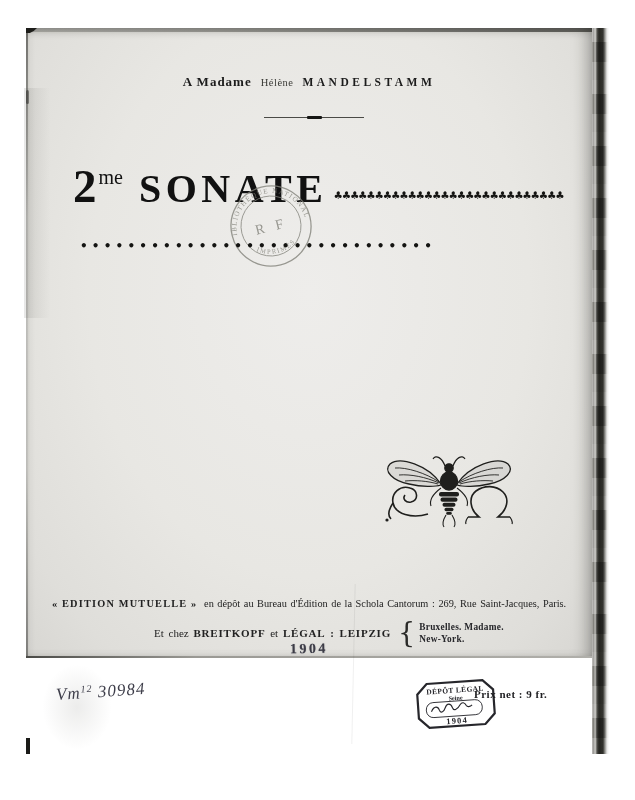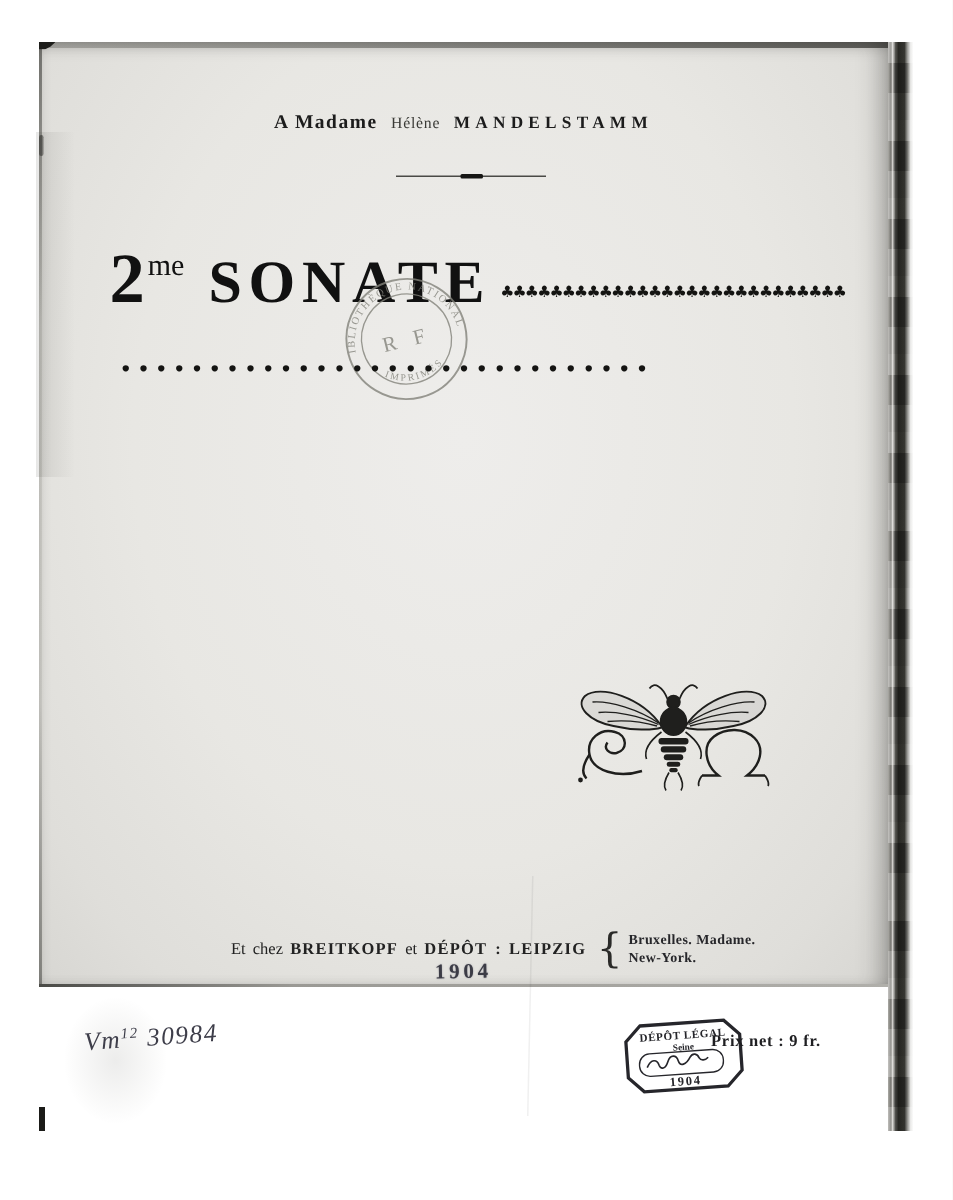--- a/index.html
+++ b/index.html
@@ -159,27 +159,31 @@
         <circle cx="5" cy="69" r="1.6" fill="#1f1f1d" stroke="none"></circle>
       </g>
 
       <g stroke-width="1.6">
         <path d="M86,66 L97,66 C88,59 86,46 94,40 C102,34 114,34 121,41 C128,48 125,59 116,66 L128,66"></path>
         <path d="M86,66 C84,69 83,71 84,73 M128,66 C130,69 131,71 130,73" stroke-width="1.2"></path>
       </g>
     </g>
   </svg>
 
+  <div class="abs imprint1">
+    <span class="imp-lead">« EDITION MUTUELLE »</span>
+    <span class="imp-rest">en dépôt au Bureau d'Édition de la Schola Cantorum : 269, Rue Saint-Jacques, Paris.</span>
+  </div>
 
   <div class="abs imprint2">
     <span class="imp2-text">
       <span>Et chez</span>
       <span class="imp2-bold">BREITKOPF</span>
       <span>et</span>
-      <span class="imp2-bold">DÉPÔT :</span>
+      <span class="imp2-bold">LÉGAL :</span>
       <span class="imp2-bold">LEIPZIG</span>
     </span>
     <span class="brace">{</span>
     <span class="cities">
       <span>Bruxelles. Madame.</span>
       <span>New-York.</span>
     </span>
   </div>
 
   <div class="abs year">1904</div>

